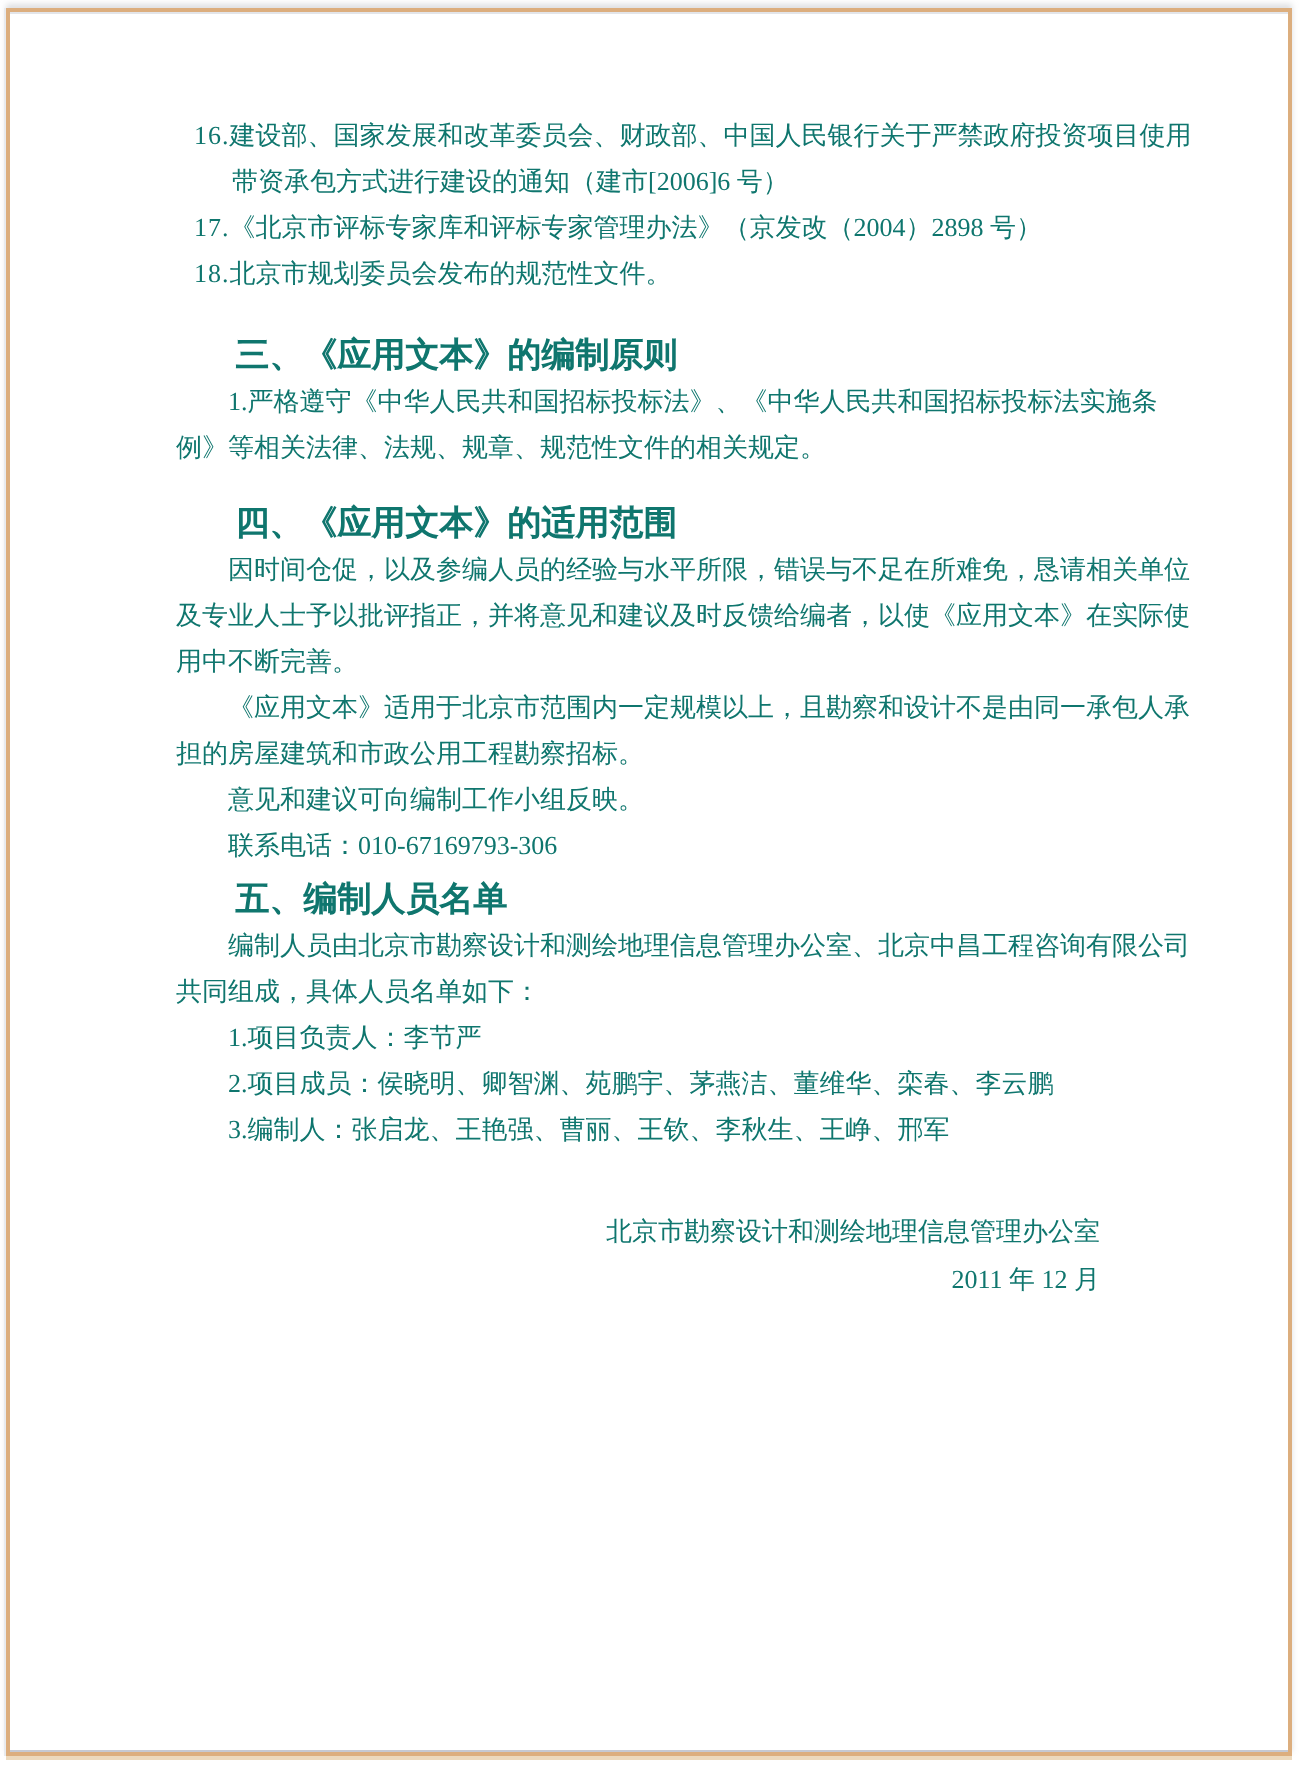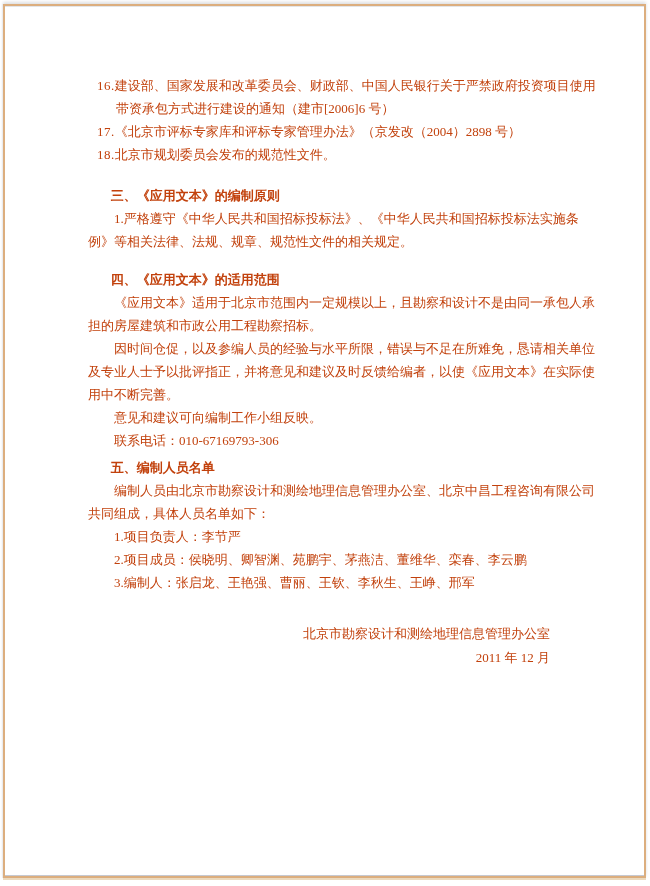--- a/index.html
+++ b/index.html
@@ -27,35 +27,35 @@
       inset 0 1px 0 #e3e5e9,
       inset 0 -1px 0 #c6c9d2,
       0 2px 0 #ecd9bd,
       -1px 0 0 #e9ebee,
       0 -2px 3px rgba(160,162,170,0.35);
     pointer-events: none;
   }
   .content {
     position: absolute;
     left: 88px;
-    top: 74px;
+    top: 56px;
     width: 510px;
-    color: #c2410c;
+    color: #0f766e;
     font-size: 13px;
     line-height: 23px;
   }
   .li {
     margin: 0 0 0 9px;
     padding-left: 19px;
     text-indent: -19px;
   }
   .li .num { letter-spacing: 0.5px; }
   .hd {
     font-weight: bold;
-    font-size: 13px;
+    font-size: 17px;
     margin: 0 0 0 1.75em;
   }
   .hd-three { margin-top: 18px; }
   .hd-four  { margin-top: 15px; }
   .hd-five  { margin-top: 4px; }
   .para {
     margin: 0;
     text-indent: 2em;
   }
   .sig {
@@ -77,22 +77,22 @@
     <div>
       <p class="li"><span class="num">16.</span><span>建设部、国家发展和改革委员会、财政部、中国人民银行关于严禁政府投资项目使用带资承包方式进行建设的通知（建市[2006]6 号）</span></p>
       <p class="li"><span class="num">17.</span><span>《北京市评标专家库和评标专家管理办法》（京发改（2004）2898 号）</span></p>
       <p class="li"><span class="num">18.</span><span>北京市规划委员会发布的规范性文件。</span></p>
     </div>
 
     <p class="hd hd-three">三、《应用文本》的编制原则</p>
     <p class="para">1.严格遵守《中华人民共和国招标投标法》、《中华人民共和国招标投标法实施条例》等相关法律、法规、规章、规范性文件的相关规定。</p>
 
     <p class="hd hd-four">四、《应用文本》的适用范围</p>
+    <p class="para">因时间仓促，以及参编人员的经验与水平所限，错误与不足在所难免，恳请相关单位及专业人士予以批评指正，并将意见和建议及时反馈给编者，以使《应用文本》在实际使用中不断完善。</p>
     <p class="para">《应用文本》适用于北京市范围内一定规模以上，且勘察和设计不是由同一承包人承担的房屋建筑和市政公用工程勘察招标。</p>
-    <p class="para">因时间仓促，以及参编人员的经验与水平所限，错误与不足在所难免，恳请相关单位及专业人士予以批评指正，并将意见和建议及时反馈给编者，以使《应用文本》在实际使用中不断完善。</p>
     <p class="para">意见和建议可向编制工作小组反映。</p>
     <p class="para">联系电话：010-67169793-306</p>
 
     <p class="hd hd-five">五、编制人员名单</p>
     <p class="para">编制人员由北京市勘察设计和测绘地理信息管理办公室、北京中昌工程咨询有限公司共同组成，具体人员名单如下：</p>
     <p class="para">1.项目负责人：李节严</p>
     <p class="para">2.项目成员：侯晓明、卿智渊、苑鹏宇、茅燕洁、董维华、栾春、李云鹏</p>
     <p class="para">3.编制人：张启龙、王艳强、曹丽、王钦、李秋生、王峥、邢军</p>
 
     <div class="sig">

